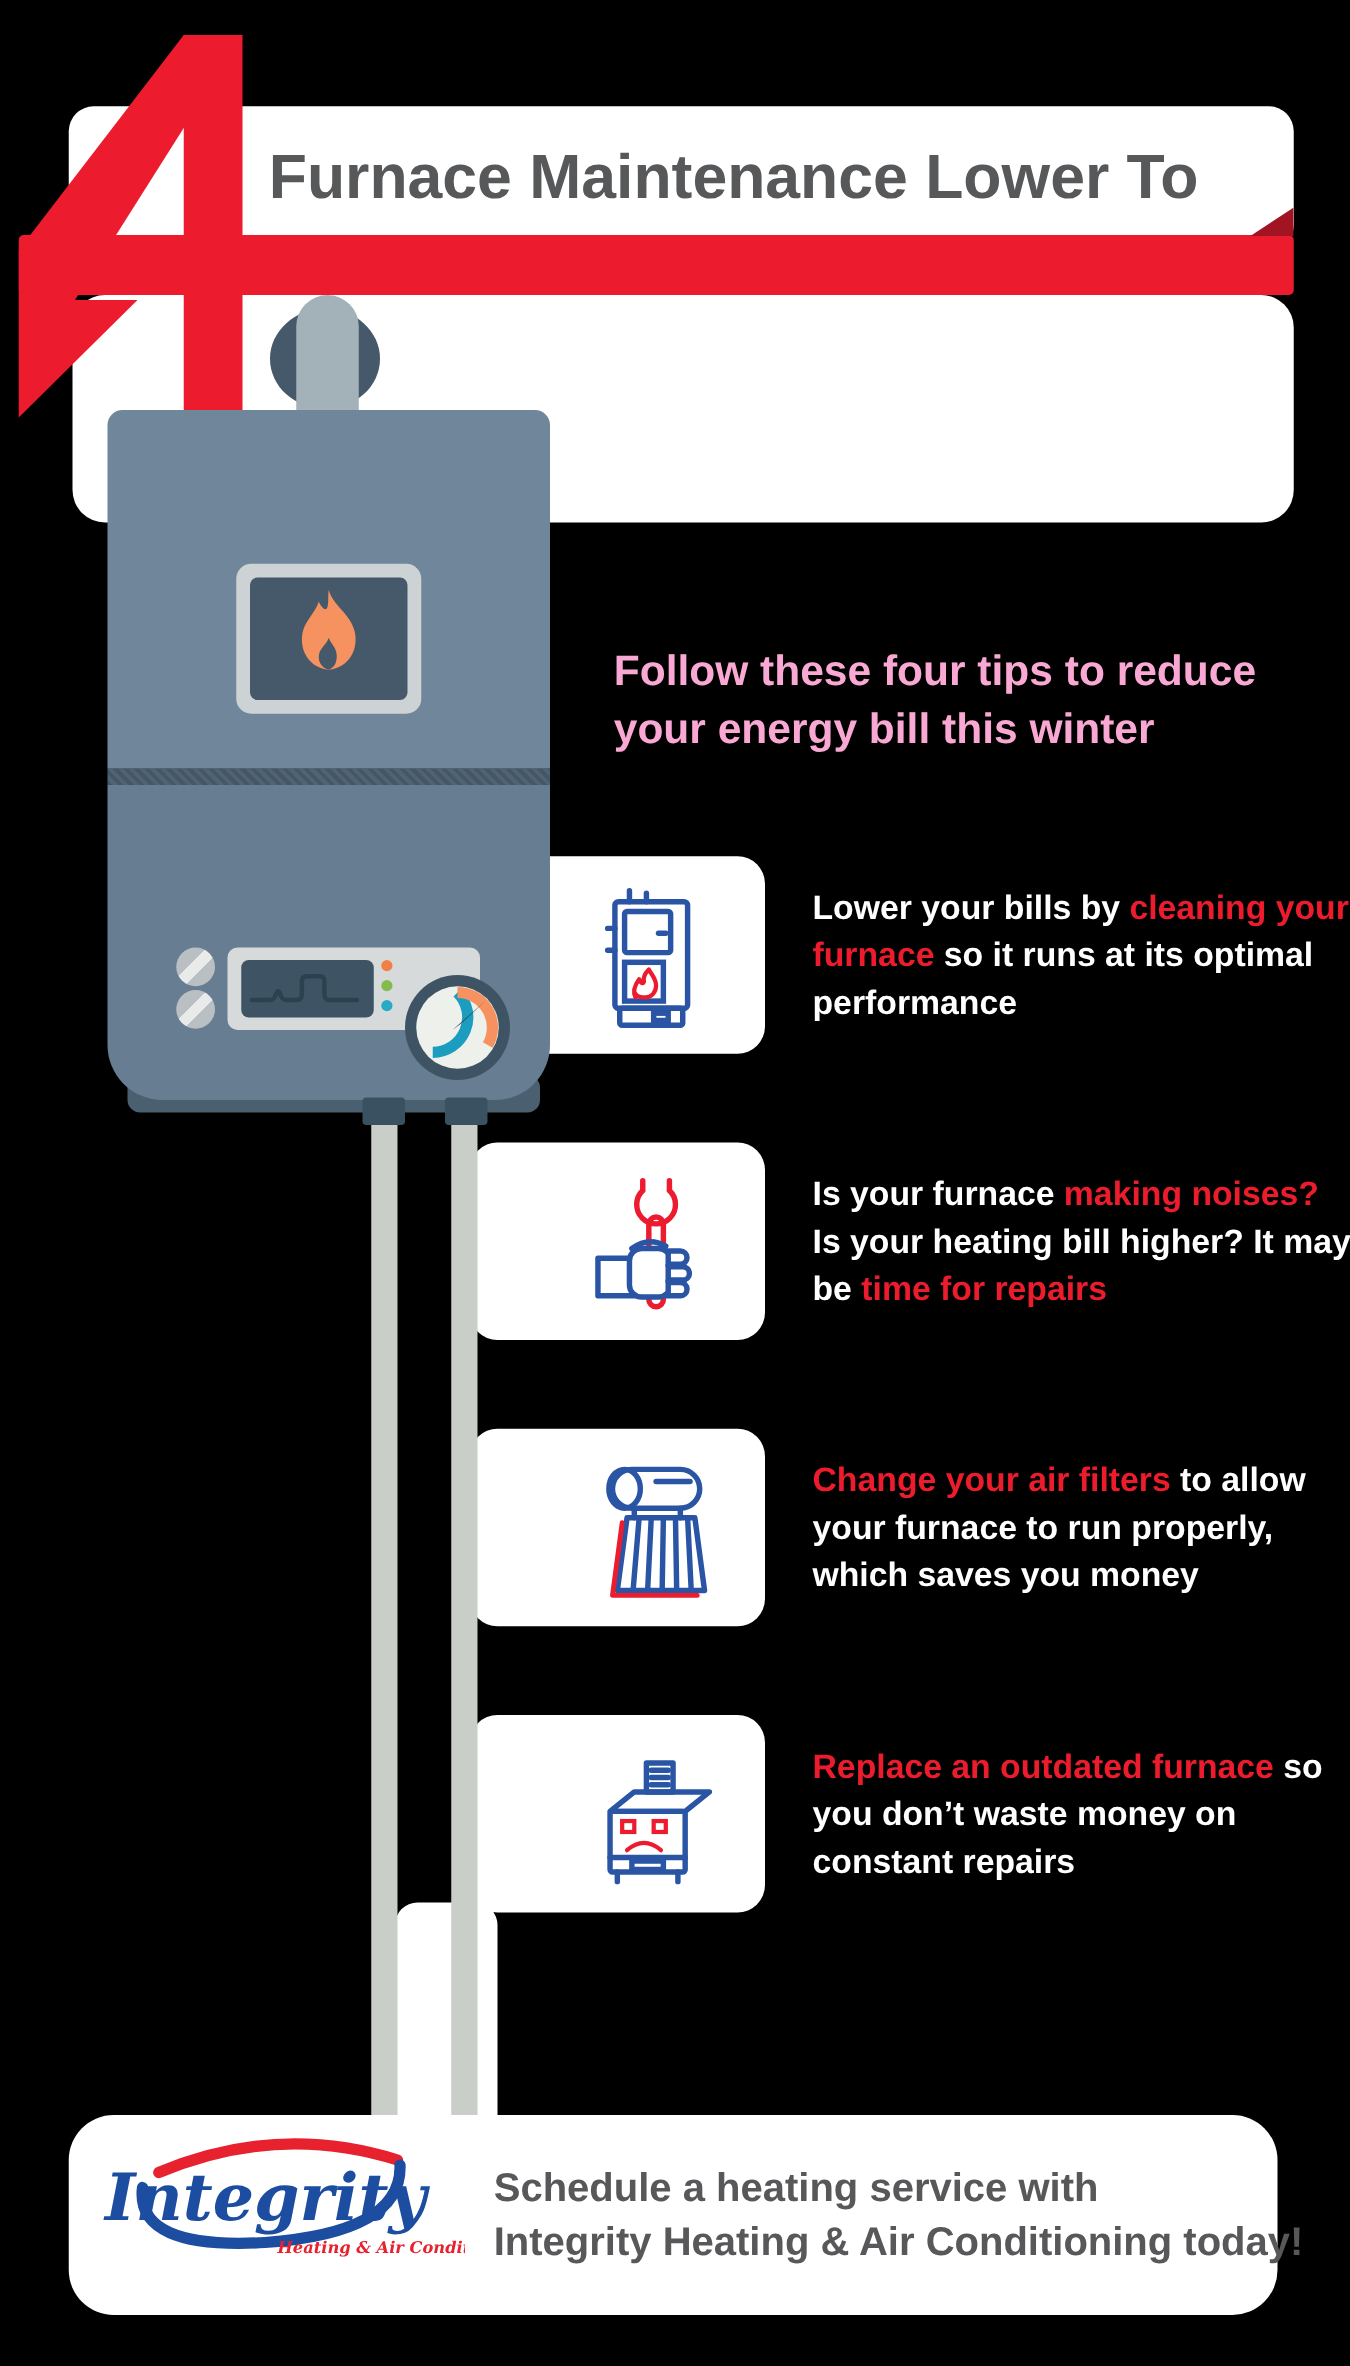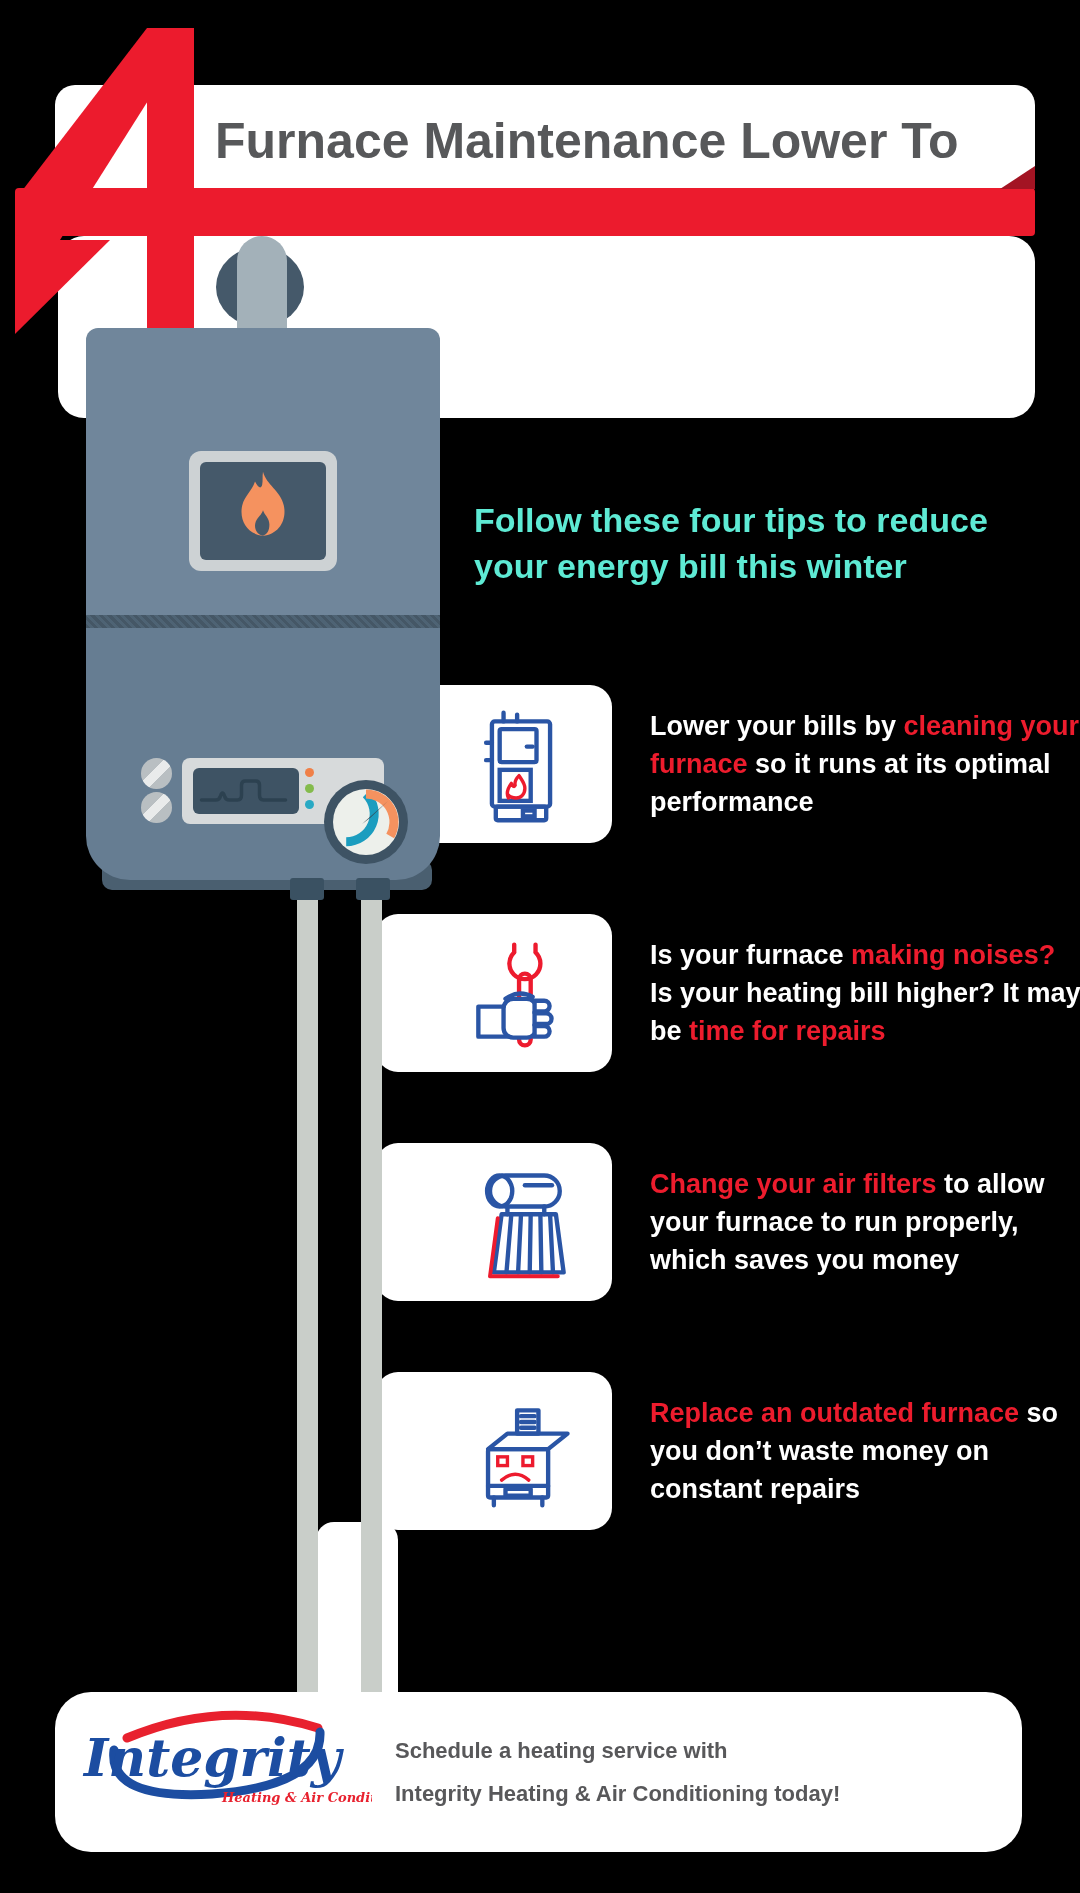--- a/index.html
+++ b/index.html
@@ -41,38 +41,38 @@
   .gauge{left:236px;top:450px;z-index:2;}
   .screw{width:31px;height:31px;border-radius:50%;position:absolute;left:55px;
          background:linear-gradient(135deg,#b9bfc2 40%,#e9ebeb 40% 60%,#b9bfc2 60%);}
   .screw-1{top:430px;} .screw-2{top:464px;}
   .stub{width:34px;height:22px;background:#3a5162;border-radius:3px;position:absolute;z-index:7;}
   .stub-1{left:290px;top:878px;} .stub-2{left:356px;top:878px;}
   .pipe{width:21px;height:876px;background:#c9cec9;position:absolute;top:884px;z-index:6;}
   .pipe-1{left:297px;} .pipe-2{left:361px;}
   .sleeve{left:316px;top:1522px;width:82px;height:230px;background:#fff;border-radius:18px;z-index:1;}
   
-  .intro{left:474px;top:497px;width:566px;margin:0;font-size:34px;line-height:46px;
-         font-weight:bold;color:#5eead4;z-index:4;}
+  .intro{left:474px;top:497px;width:566px;margin:17px;font-size:34px;line-height:46px;
+         font-weight:bold;color:#f9a8d4;z-index:4;}
   
   .icon-card{position:absolute;left:376px;width:236px;height:158px;background:#fff;
              border-radius:22px;z-index:2;}
   .tip-icon{position:absolute;left:86px;top:17px;}
   .tip-text{position:absolute;left:650px;width:434px;margin:0;font-size:27px;line-height:38px;
             font-weight:bold;color:#fff;z-index:4;}
   .row1{top:685px;} .row1t{top:707px;}
   .row2{top:914px;} .row2t{top:936px;}
   .row3{top:1143px;} .row3t{top:1165px;}
   .row4{top:1372px;} .row4t{top:1394px;}
   .hl{color:#ed1c2d;}
   
   .footer-card{left:55px;top:1692px;width:967px;height:160px;background:#fff;
                border-radius:36px;z-index:7;}
   .logo{left:72px;top:1698px;z-index:8;}
-  .footer-text{left:395px;top:1729px;margin:0;font-size:22px;line-height:43px;font-weight:bold;
+  .footer-text{left:395px;top:1729px;margin:0;font-size:32px;line-height:43px;font-weight:bold;
                color:#58585a;z-index:8;}
 </style>
 </head>
 <body>
 
 <div class="poster">
 
   <div class="card card-a"></div>
   <div class="card card-b"></div>
 

